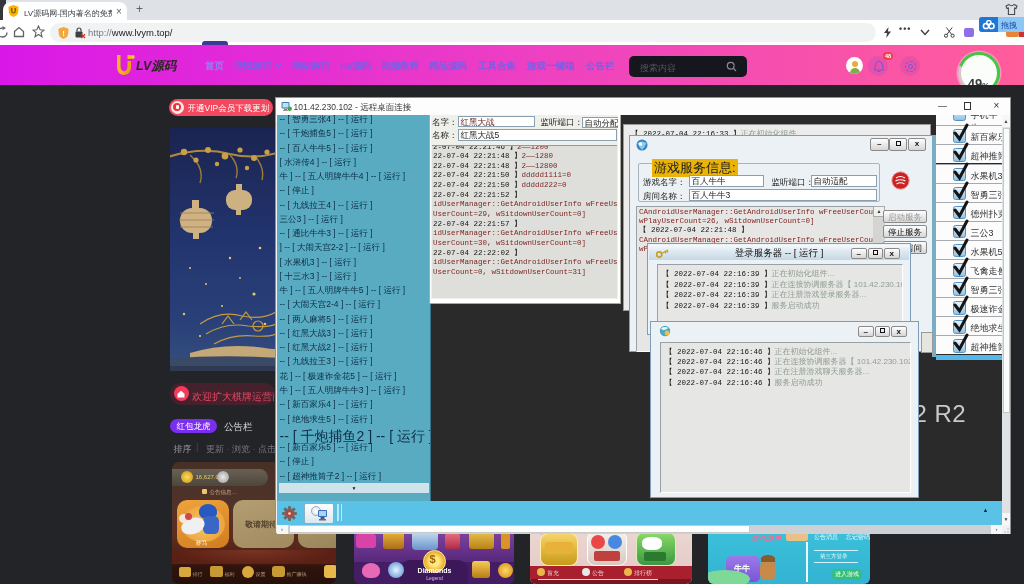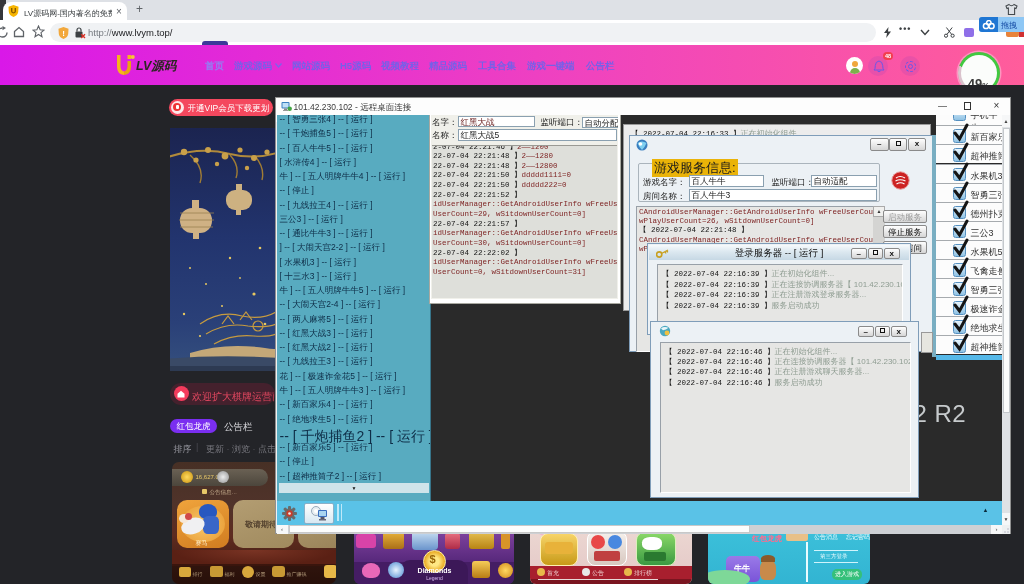--- a/index.html
+++ b/index.html
@@ -108,20 +108,27 @@
     <div class="mi" style="left:234px">游戏源码 <svg width="7" height="5" viewBox="0 0 7 5" style="vertical-align:1px">
           <path d="M0.5 0.5 L3.5 4 L6.5 0.5" fill="none" stroke="#7b63ea" stroke-width="1.2"></path>
         </svg></div>
     <div class="mi" style="left:292px">网站源码</div>
     <div class="mi" style="left:340px">H5源码</div>
     <div class="mi" style="left:381px">视频教程</div>
     <div class="mi" style="left:429px">精品源码</div>
     <div class="mi" style="left:478px">工具合集</div>
     <div class="mi" style="left:527px">游戏一键端</div>
     <div class="mi" style="left:586px">公告栏</div>
+    <div class="ab" style="left:629px;top:10.5px;width:118px;height:21.5px;background:#16161e;border-radius:5px">
+      <div class="ab" style="left:11px;top:6px;font-size:9px;color:#55555f">搜索内容</div>
+      <svg class="ab" style="left:97px;top:5.5px" width="11" height="11" viewBox="0 0 11 11">
+          <circle cx="4.7" cy="4.7" r="3.4" fill="none" stroke="#8a8a94" stroke-width="1.2"></circle>
+          <path d="M7.2 7.2 L10 10" stroke="#8a8a94" stroke-width="1.2"></path>
+        </svg>
+    </div>
     <div class="ab" style="left:846px;top:12px;width:17px;height:17px;background:#fff;border-radius:50%;overflow:hidden">
       <div class="ab" style="left:5.5px;top:3.5px;width:6px;height:6px;background:#f0a73c;border-radius:50%"></div>
       <div class="ab" style="left:3.5px;top:10.5px;width:10px;height:7px;background:#7db04c;border-radius:5px 5px 0 0"></div>
     </div>
     <div class="ab" style="left:868px;top:11px;width:20px;height:20px;background:rgba(130,60,190,0.14);border-radius:50%"></div>
     <svg class="ab" style="left:872.5px;top:15px" width="12" height="13" viewBox="0 0 12 13">
         <path d="M6 1 Q9.5 1.5 9.7 5.5 L10 8.5 L11 10 L1 10 L2 8.5 L2.3 5.5 Q2.5 1.5 6 1 Z" fill="none" stroke="#6a58e8" stroke-width="1"></path>
         <path d="M4.5 11 Q6 12.6 7.5 11" fill="none" stroke="#6a58e8" stroke-width="1"></path>
       </svg>
     <div class="ab" style="left:883px;top:6.5px;min-width:10px;height:8px;background:#f23f4f;border-radius:4px;font-size:5.5px;color:#fff;font-weight:bold;text-align:center;line-height:8px;padding:0 1px">48</div>

